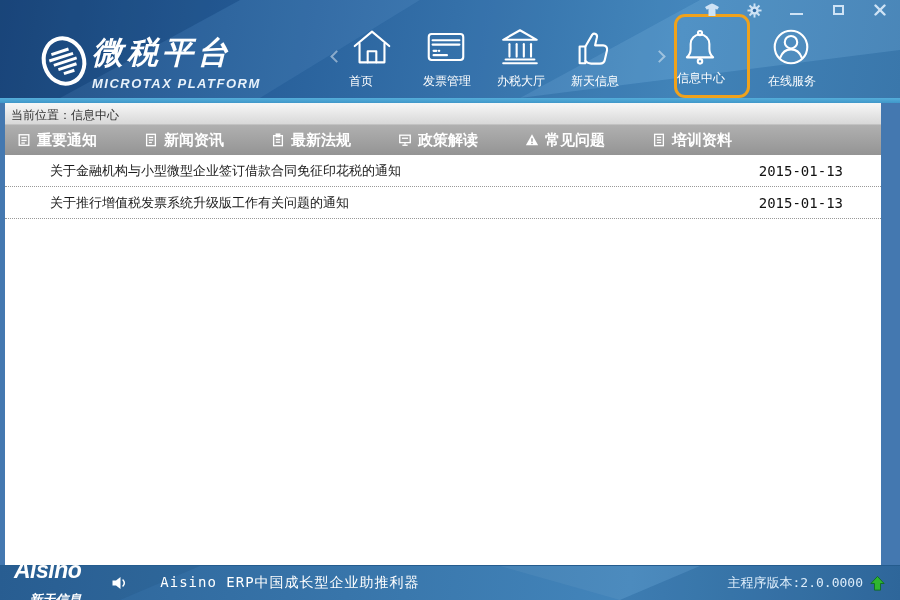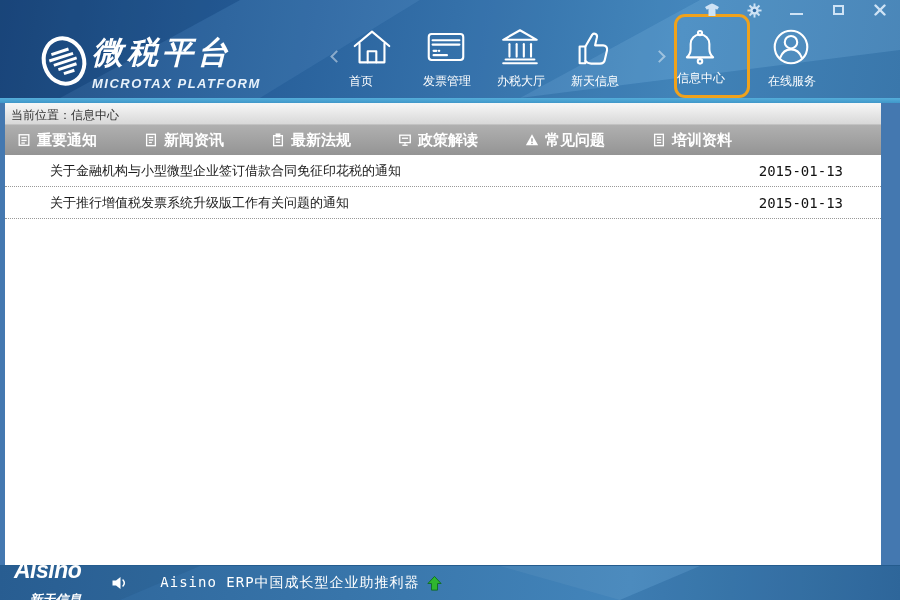--- a/index.html
+++ b/index.html
@@ -311,20 +311,21 @@
 
     <div class="speaker">
       <svg class="icon" width="17" height="16" viewBox="0 0 17 16">
         <path d="M1.5 5.5 H5 L9.5 2 V14 L5 10.5 H1.5 Z" fill="#fff"></path>
         <path d="M12 5 a4.6 4.6 0 0 1 0 6" stroke="#fff" stroke-width="1.5" fill="none" stroke-linecap="round"></path>
       </svg>
     </div>
 
     <div class="ticker">Aisino ERP中国成长型企业助推利器</div>
 
+    <div class="version">主程序版本:2.0.0000</div>
     <div class="up-arrow">
       <svg class="icon" width="17" height="17" viewBox="0 0 18 18">
         <path d="M9 1.5 L16 9 H12.2 V16 H5.8 V9 H2 Z" fill="#2fb62f" stroke="#0f6e23" stroke-width="1"></path>
       </svg>
     </div>
   </div>
 
 </div>
 
 </body></html>

